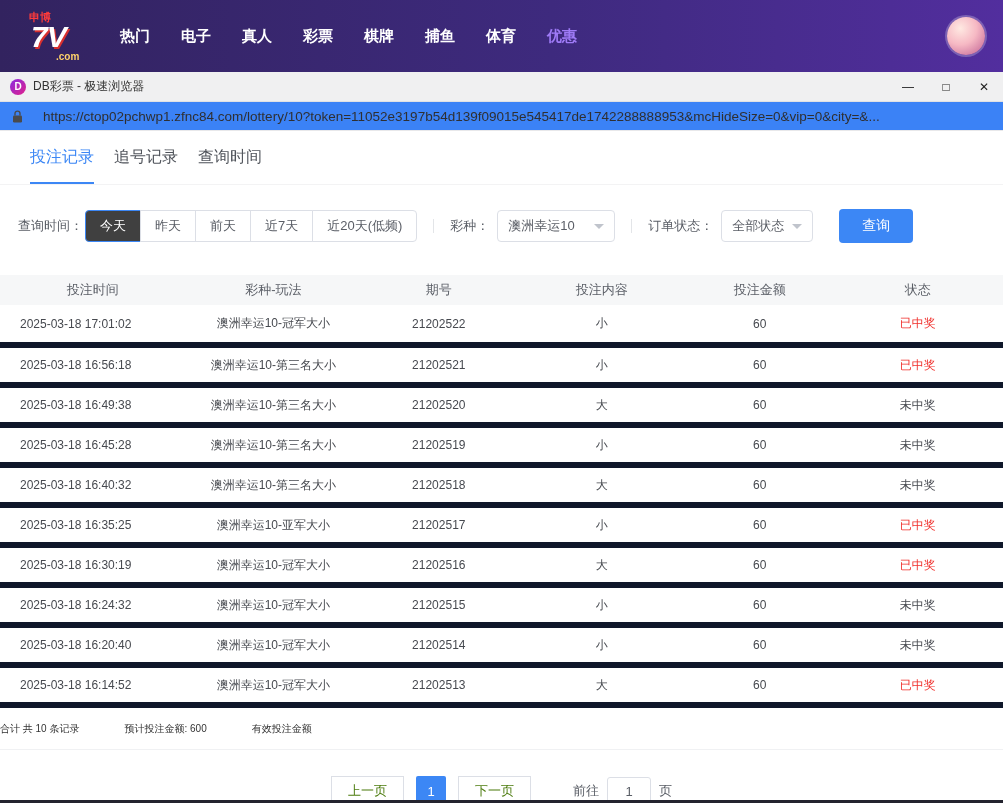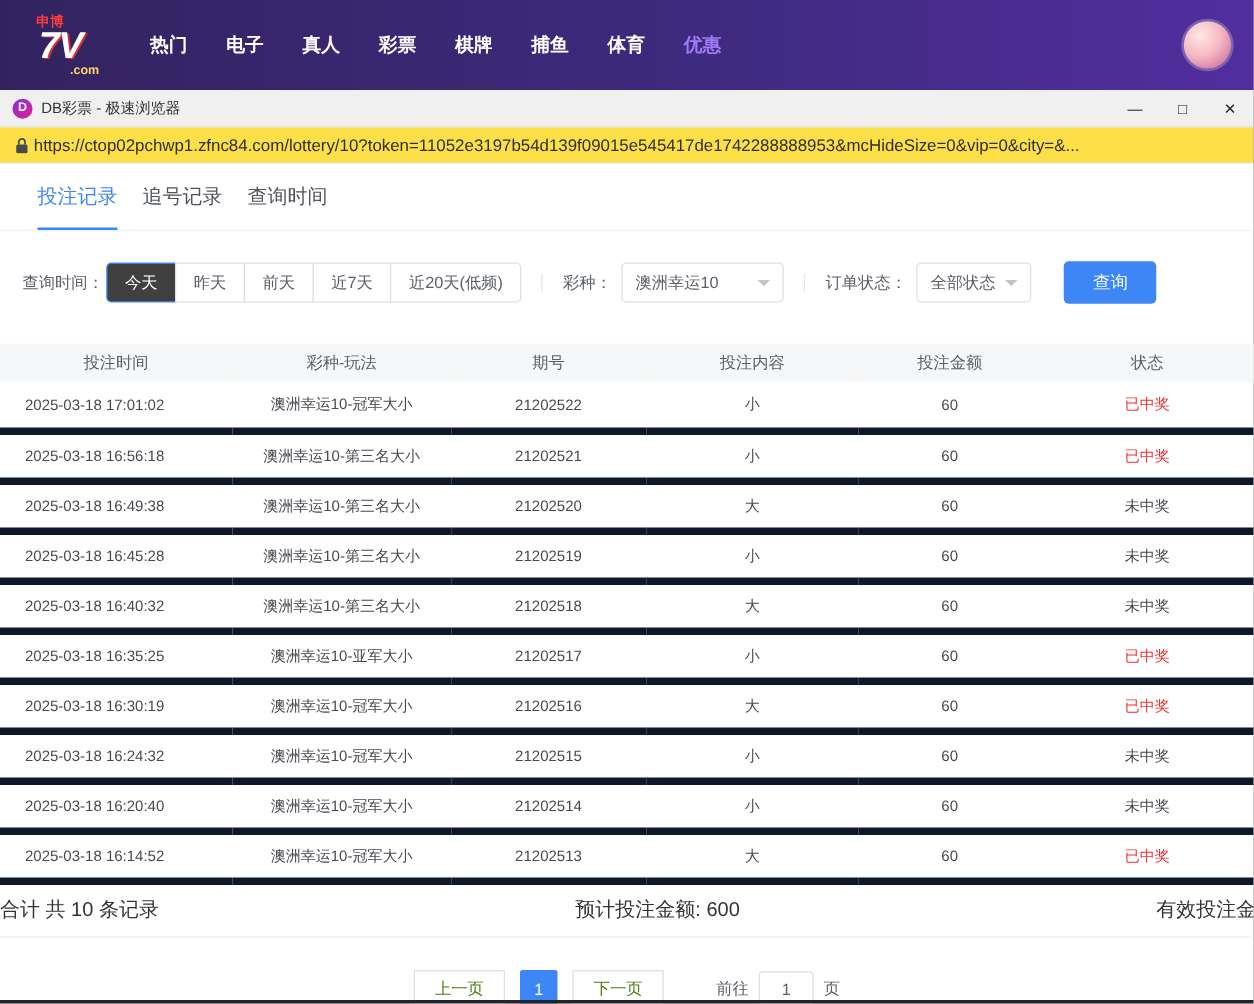--- a/index.html
+++ b/index.html
@@ -28,59 +28,59 @@
   .title-left { display:flex; align-items:center; }
   .app-icon { width:16px; height:16px; border-radius:50%; background:linear-gradient(135deg,#8a2be2,#e0218a);
     color:#fff; font-size:10px; font-weight:bold; display:flex; align-items:center; justify-content:center;
     margin-right:7px; }
   .window-title { font-size:12px; color:#333; }
   .win-controls { display:flex; height:30px; }
   .win-btn { width:38px; height:30px; display:flex; align-items:center; justify-content:center;
     font-size:12px; color:#222; cursor:pointer; }
 
   
-  .addressbar { height:29px; background:#fde047; border-bottom:1px solid #e8e8ea;
-    display:flex; align-items:center; gap:4px; padding:0 12px; }
+  .addressbar { height:29px; background:#3b82f6; border-bottom:1px solid #e8e8ea;
+    display:flex; align-items:center; gap:20px; padding:0 12px; }
   .url-text { font-size:13.5px; color:#2f2f31; white-space:nowrap; overflow:hidden; }
 
   
   .content { background:#fff; }
   .tabs { display:flex; gap:20px; padding:16px 30px 0; border-bottom:1px solid #f3f3f4; }
   .tab { font-size:16px; color:#50545b; padding-bottom:14px; cursor:pointer; border-bottom:2px solid transparent; }
   .tab.active { color:#3c87f5; border-bottom-color:#3c87f5; }
 
   .filters { display:flex; align-items:center; margin:24px 18px 0; height:34px; }
   .flabel { font-size:13px; color:#5a5e66; white-space:nowrap; }
   .btn-group { display:flex; margin-left:2px; }
   .fbtn { height:32px; padding:0 14px; font-size:13px; border:1px solid #dcdfe6; background:#fff;
     color:#5a5e66; margin-left:-1px; cursor:pointer; white-space:nowrap; }
   .fbtn:first-child { border-radius:4px 0 0 4px; margin-left:0; }
   .fbtn:last-child { border-radius:0 4px 4px 0; }
   .fbtn.active { background:#404040; border-color:#3c87f5; color:#fff; }
   .vsep { width:1px; height:14px; background:#e3e5e8; margin:0 16px; }
   .select { height:32px; border:1px solid #dcdfe6; border-radius:4px; background:#fff;
     display:flex; align-items:center; justify-content:space-between; padding:0 10px;
     font-size:13px; color:#5a5e66; cursor:pointer; margin-left:8px; }
-  .select.lottery { width:130px; }
+  .select.lottery { width:118px; }
   .select.status { width:92px; }
   .chev { width:0; height:0; border-left:5px solid transparent; border-right:5px solid transparent;
     border-top:5px solid #c0c4cc; margin-left:8px; }
   .query-btn { height:34px; width:74px; background:#3c87f5; color:#fff; border:none; border-radius:4px;
     font-size:14px; margin-left:26px; cursor:pointer; }
 
   .bet-table { width:100%; border-collapse:collapse; table-layout:fixed; margin-top:32px; }
   .bet-table th { height:30px; background:#f6f7f8; font-weight:normal; color:#5a5e66; font-size:13px;
     text-align:center; }
   .bet-table td { height:40px; border-bottom:6px solid #0f172a; font-size:12px; color:#46494f;
     text-align:center; white-space:nowrap; overflow:hidden; }
   .bet-table td.c-time { text-align:left; padding-left:20px; }
   .bet-table td.won { color:#f0302c; }
 
-  .summary { display:flex; justify-content:space-between; align-items:center; gap:45px; height:42px;
-    font-size:16px; color:#333; border-bottom:1px solid #f0f1f3; white-space:nowrap; }
+  .summary { display:flex; justify-content:flex-start; align-items:center; gap:45px; height:42px;
+    font-size:10px; color:#333; border-bottom:1px solid #f0f1f3; white-space:nowrap; }
   .summary .clip { margin-right:-18px; }
 
   .pagination { display:flex; justify-content:center; align-items:center; margin-top:26px;
     font-size:13px; color:#5a5e66; }
   .pg-btn { height:30px; padding:0 16px; border:1px solid #dcdfe6; background:#fff; color:#4d7c0f;
     font-size:13px; cursor:pointer; }
   .pg-cur { width:30px; height:30px; background:#3c87f5; color:#fff; display:flex; align-items:center;
     justify-content:center; margin:0 12px; border-radius:2px; font-size:13px; cursor:pointer; }
   .goto { margin-left:42px; display:flex; align-items:center; gap:8px; }
   .goto input { width:44px; height:28px; border:1px solid #dcdfe6; border-radius:3px; text-align:center;

